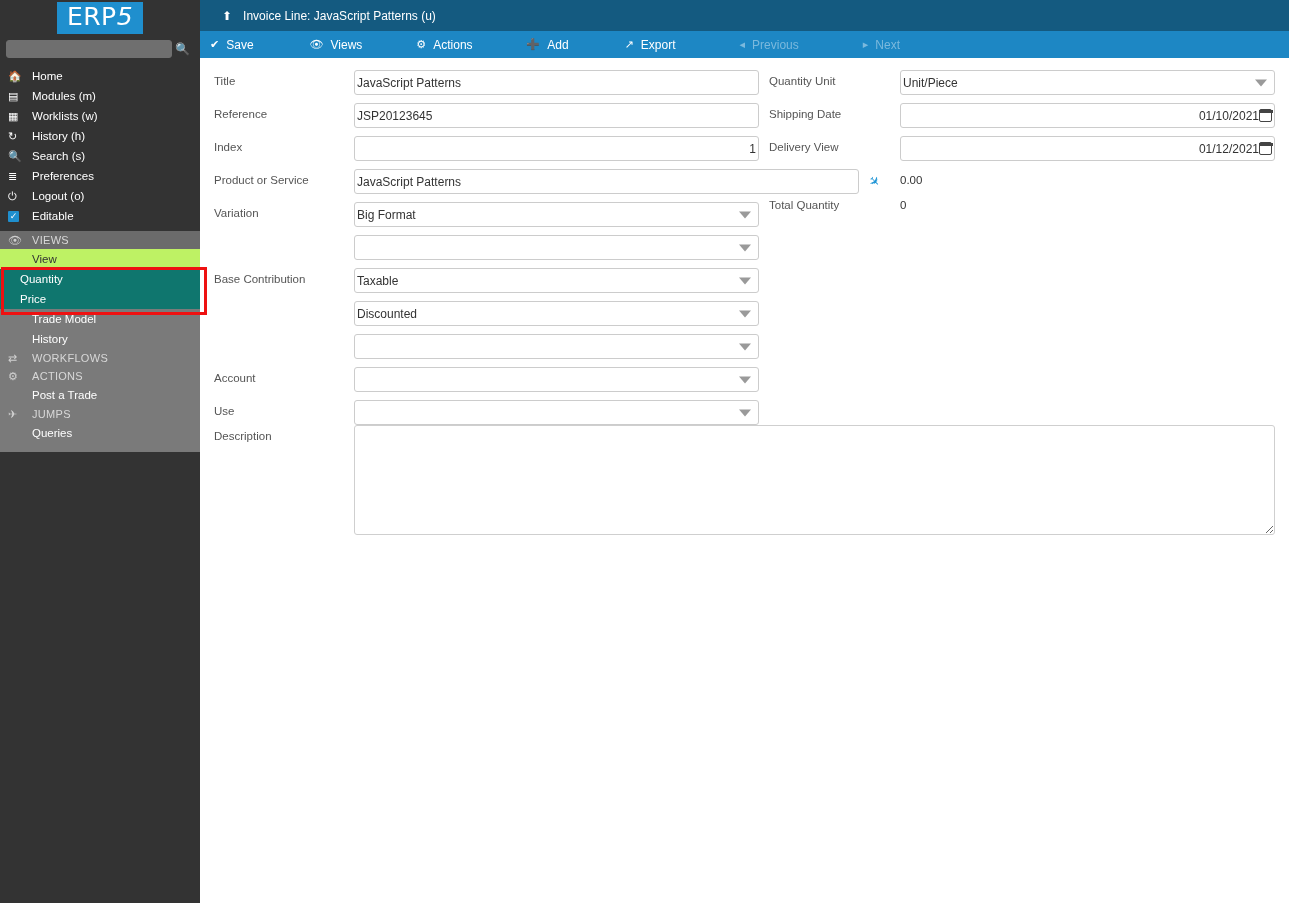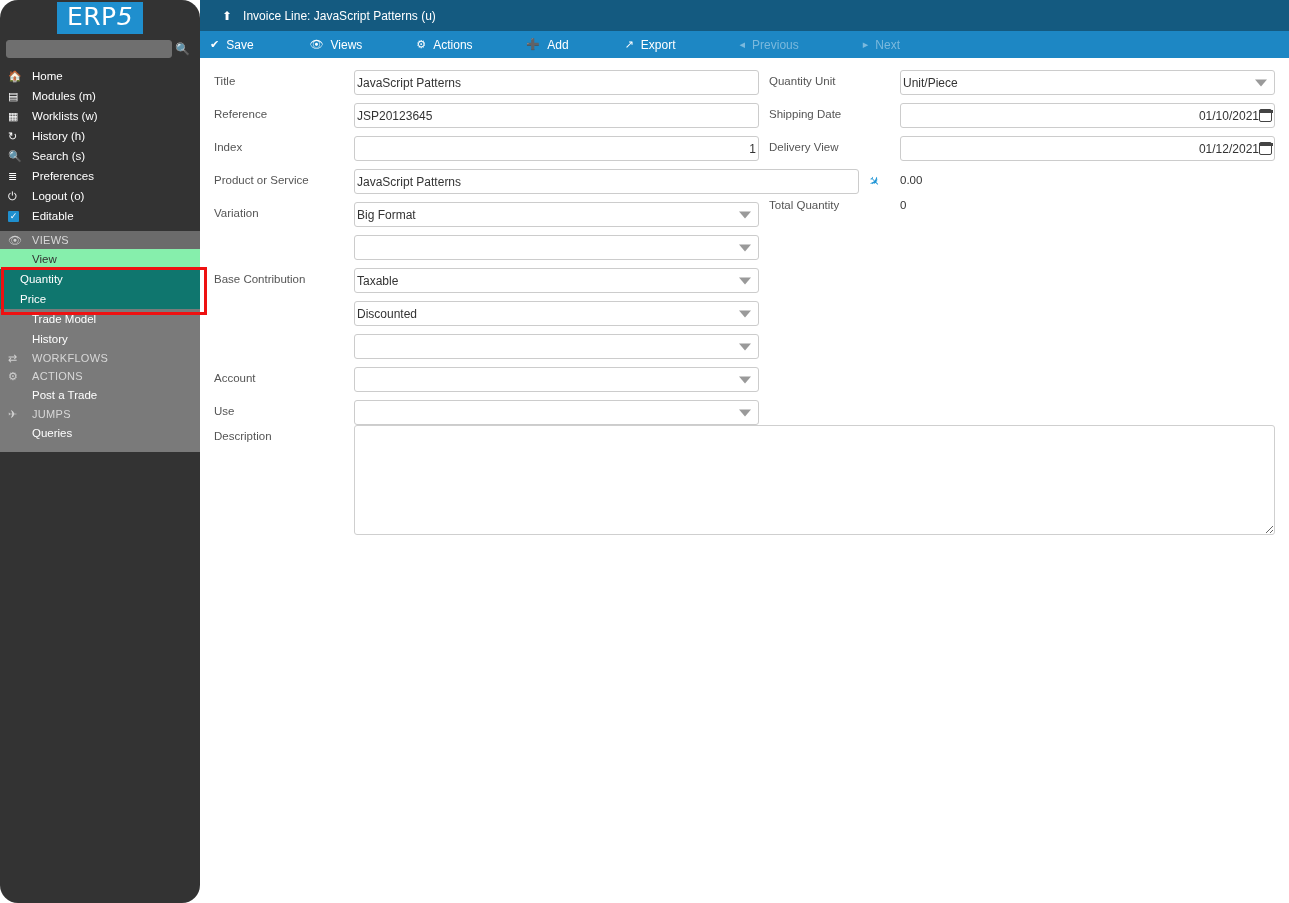--- a/index.html
+++ b/index.html
@@ -10,21 +10,20 @@
     font-family: "Liberation Sans", sans-serif;
     overflow: hidden;
   }
   #app { position: relative; width: 1289px; height: 903px; }
 
   
   #sidebar {
     position: absolute; left: 0; top: 0;
     width: 200px; height: 903px;
     background: #333333;
-    border-radius: 18px;
   }
   .logo-wrap { height: 34px; display: flex; align-items: center; justify-content: center; padding-top: 2px;}
   .logo {
     background: #1f8fce; color: #ffffff;
     font-family: "DejaVu Sans", sans-serif;
     font-size: 25px; font-weight: 400;
     letter-spacing: 0.5px;
     padding: 0px 10px 2px 10px; line-height: 30px;
   }
   .logo .five { font-style: italic; }
@@ -76,21 +75,21 @@
     font-size: 11px; letter-spacing: 0.3px;
     cursor: pointer;
   }
   .sec-header .ic { width: 24px; flex: 0 0 24px; font-size: 11px; color: #d0d0d0; }
   .sec-header.plain { background: transparent; }
   .sub-item {
     display: flex; align-items: center;
     height: 20px; padding-left: 32px;
     font-size: 11.5px; color: #ffffff; cursor: pointer;
   }
-  .sub-item.white-bg { background: #86efac; color: #333333; }
+  .sub-item.white-bg { background: #bef264; color: #333333; }
   .sub-item.hl { background: #0f766e; padding-left: 20px; }
 
   
   #annot-box {
     position: absolute; left: 1px; top: 267px;
     width: 206px; height: 48px;
     border: 3px solid #ee1111;
     pointer-events: none; z-index: 40;
   }
 

